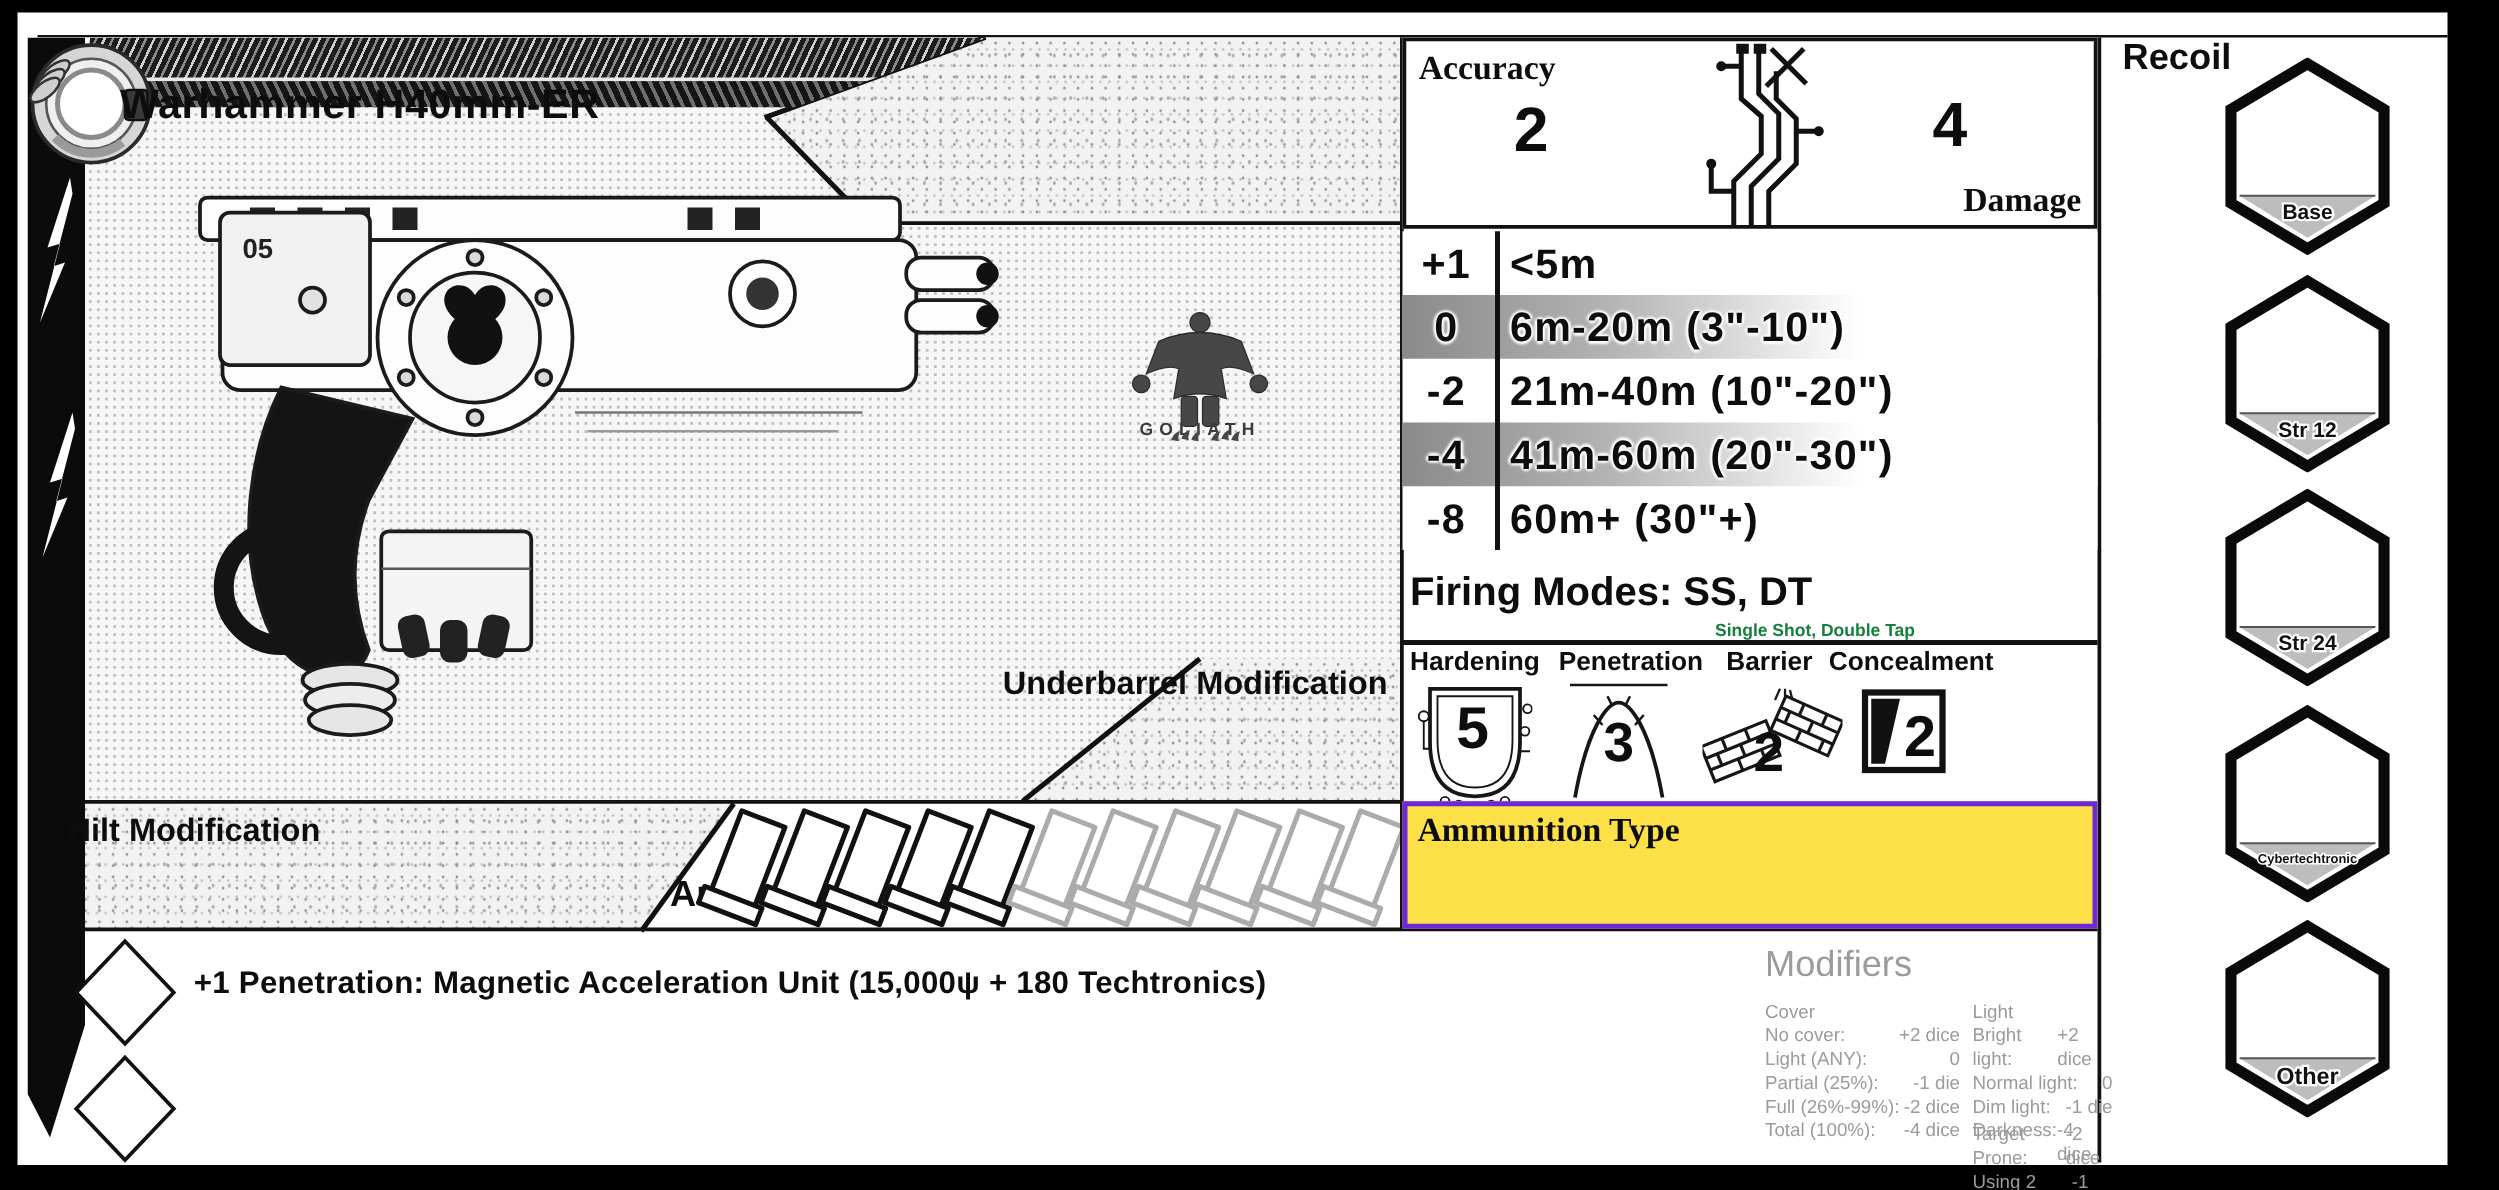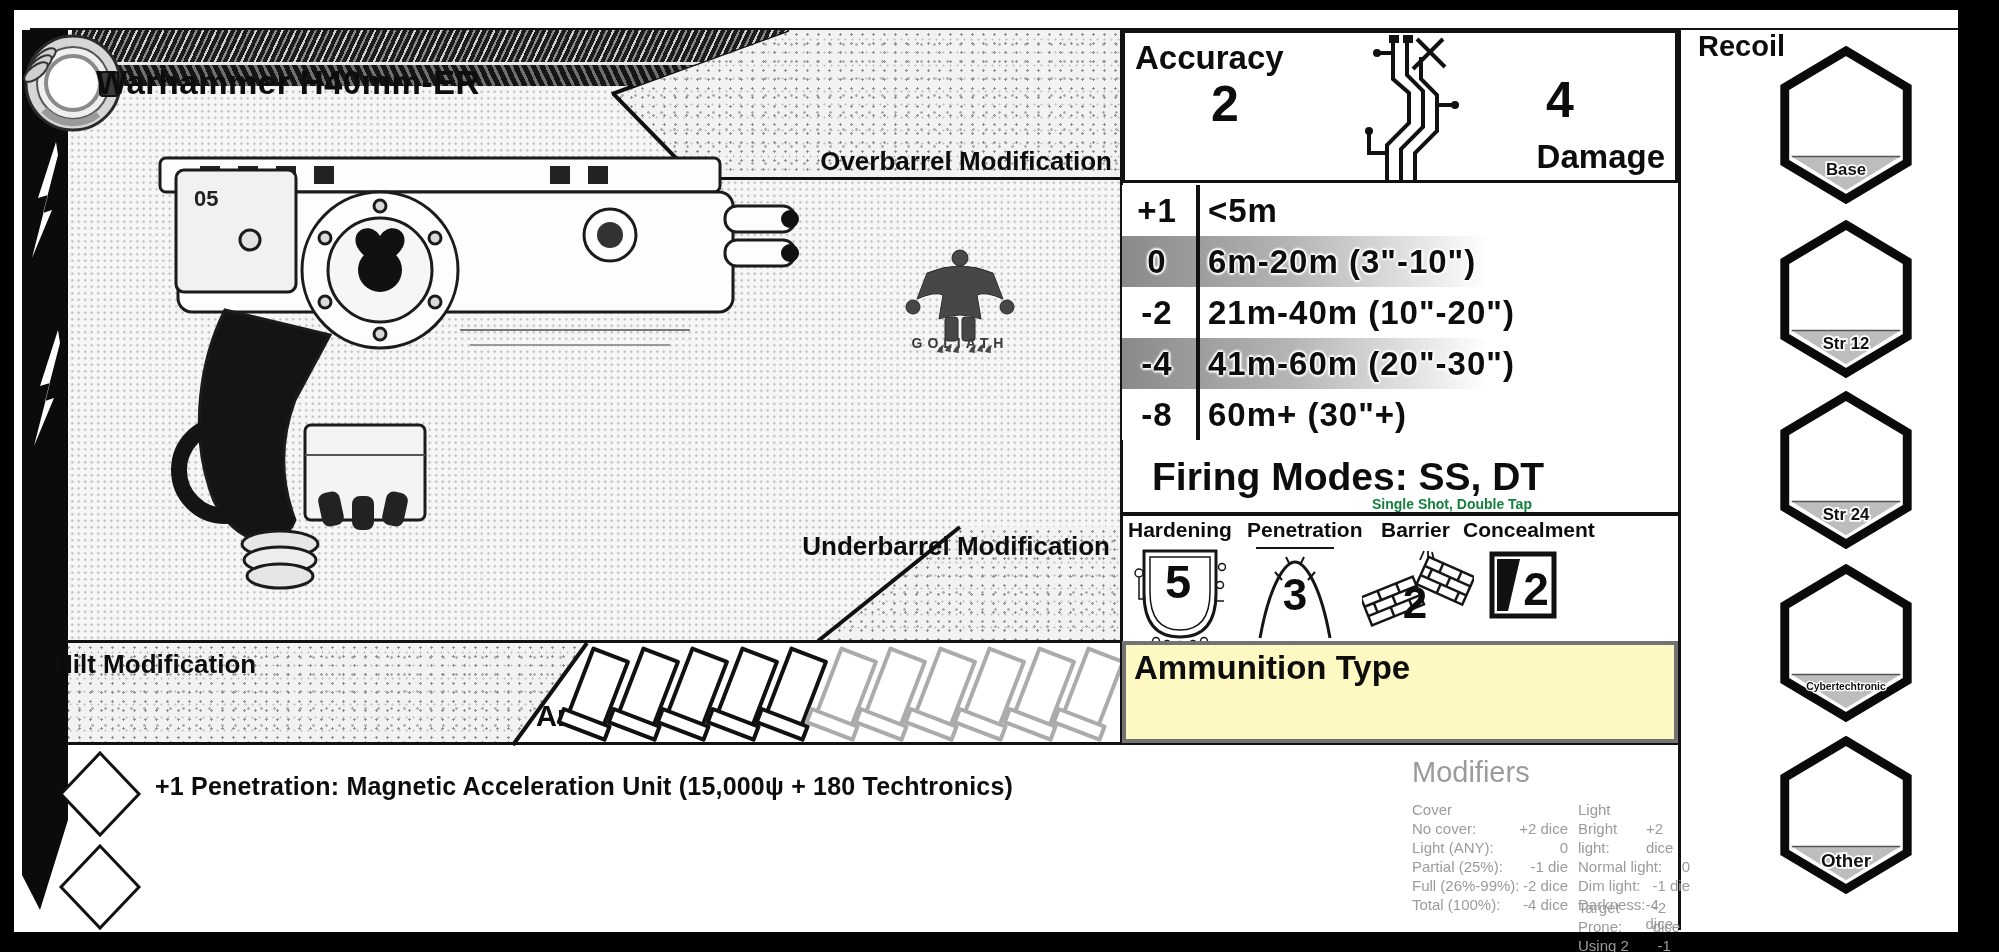--- a/index.html
+++ b/index.html
@@ -24,21 +24,21 @@
   
   #banner{left:72px;top:30px;width:718px;height:56px;
     background:repeating-linear-gradient(115deg,#1c1c1c 0 4px,#8a8a8a 4px 6px,#1c1c1c 6px 10px,#cfcfcf 10px 12px);
     clip-path:polygon(0 0,100% 0,calc(100% - 155px) 100%,0 100%);}
   #banner::before{content:"";position:absolute;left:0;right:0;top:32px;height:3px;background:#e8e8e8;}
   #banner::after{content:"";position:absolute;left:0;right:0;bottom:0;height:21px;
     background:repeating-linear-gradient(65deg,#151515 0 5px,#6f6f6f 5px 8px);}
   
   .h-title{font-size:33px;font-weight:bold;letter-spacing:.5px;}
   .h-band{font-size:26px;font-weight:bold;}
-  .h-box{font-size:33px;font-weight:bold;}
+  .h-box{font-size:27px;font-weight:bold;font-family:Liberation Serif, serif;}
   .bignum{font-size:50px;font-weight:bold;}
   .statnum{font-weight:bold;text-align:center;}
   
   #range-table{left:1122px;top:185px;width:556px;height:255px;background:#fff;}
   .range-row{position:relative;display:flex;height:51px;align-items:center;
     font-weight:bold;font-size:33px;letter-spacing:1px;}
   .range-row .mod{width:70px;text-align:center;flex:0 0 auto;}
   .range-row .rng{padding-left:16px;}
   .range-row.shaded{background:linear-gradient(90deg,#8a8a8a 0%,#b4b4b4 30%,#ffffff 66%);}
   .range-row.shaded .mod,.range-row.shaded .rng{
@@ -106,21 +106,20 @@
     <g stroke="#333" stroke-width="2" fill="#cfcfcf">
       <ellipse cx="22" cy="26" rx="14" ry="6" transform="rotate(-38 22 26)"></ellipse>
       <ellipse cx="18" cy="33" rx="14" ry="6" transform="rotate(-38 18 33)"></ellipse>
       <ellipse cx="14" cy="40" rx="14" ry="6" transform="rotate(-38 14 40)"></ellipse>
     </g>
     <rect x="78" y="40" width="18" height="24" fill="#3a3a3a" stroke="#111" stroke-width="2" rx="3"></rect>
   </svg>
 
   <div class="abs h-title" style="left:96px;top:64px;">Warhammer H40mm-ER</div>
 
-  <div class="abs h-band" style="right:887px;top:146px;">Overbarrel Modification</div>
   <div class="abs h-band" style="right:889px;top:531px;">Underbarrel Modification</div>
   <div class="abs h-band" style="left:54px;top:649px;">Hilt Modification</div>
   <div class="abs" style="left:536px;top:700px;font-size:29px;font-weight:bold;">Ammo</div>
 
   <svg class="abs" style="left:130px;top:140px;" width="680" height="450" viewBox="0 0 680 450">
     <g stroke="#1b1b1b" stroke-width="3" fill="#fdfdfd">
       <rect x="30" y="18" width="560" height="34" rx="6"></rect>
       <g fill="#222" stroke="none">
         <rect x="70" y="26" width="20" height="18"></rect>
           <rect x="108" y="26" width="20" height="18"></rect>
@@ -247,21 +246,21 @@
       <span class="mod">-4</span>
       <span class="rng">41m-60m (20"-30")</span>
     </div>
     <div class="range-row">
       <span class="mod">-8</span>
       <span class="rng">60m+ (30"+)</span>
     </div>
   </div>
   <div id="range-divider" class="abs vline"></div>
 
-  <div class="abs" style="left:1128px;top:455px;font-size:39px;font-weight:bold;margin-left:24px;">Firing Modes: SS, DT</div>
+  <div class="abs" style="left:1128px;top:455px;font-size:32px;font-weight:bold;">Firing Modes: SS, DT</div>
   <div class="abs" style="left:1372px;top:496px;font-size:14px;font-weight:bold;color:#15803d;">Single Shot, Double Tap</div>
   <div class="abs hline" style="left:1122px;top:512px;width:556px;height:4px;"></div>
 
   <div class="abs" style="left:1128px;top:518px;font-size:21px;font-weight:bold;">Hardening</div>
   <div class="abs" style="left:1247px;top:518px;font-size:21px;font-weight:bold;">Penetration</div>
   <div class="abs" style="left:1381px;top:518px;font-size:21px;font-weight:bold;">Barrier</div>
   <div class="abs" style="left:1463px;top:518px;font-size:21px;font-weight:bold;">Concealment</div>
 
   <svg class="abs" style="left:1134px;top:545px;" width="92" height="100" viewBox="0 0 92 100">
     <path d="M10,6 H82 V48 Q82,92 46,92 Q10,92 10,48 Z" fill="#fff" stroke="#161616" stroke-width="3"></path>
@@ -325,21 +324,21 @@
     </g>
   </svg>
   <div class="abs statnum" style="left:1387px;top:578px;width:56px;font-size:44px;">2</div>
 
   <svg class="abs" style="left:1489px;top:550px;" width="70" height="72" viewBox="0 0 70 72">
     <rect x="3" y="4" width="62" height="62" fill="#fff" stroke="#111" stroke-width="5"></rect>
     <polygon points="8,9 31,9 19,61 8,61" fill="#111"></polygon>
   </svg>
   <div class="abs statnum" style="left:1508px;top:562px;width:56px;font-size:46px;">2</div>
 
-  <div class="abs" style="left:1122px;top:641px;width:556px;height:102px;border:4px solid #737373;box-sizing:border-box;background:#fef9c3;">
+  <div class="abs" style="left:1122px;top:641px;width:556px;height:102px;border:4px solid #6d28d9;box-sizing:border-box;background:#fde047;">
     <div class="abs h-box" style="left:8px;top:4px;">Ammunition Type</div>
   </div>
 
   <div class="abs" style="left:1412px;top:756px;font-size:29px;color:#9b9b9b;">Modifiers</div>
   <div class="abs modcol" style="left:1412px;top:800px;width:156px;">
     <div class="modhead">Cover</div>
     <div class="mrow">
         <span>No cover:</span>
         <span>+2 dice</span>
       </div>

